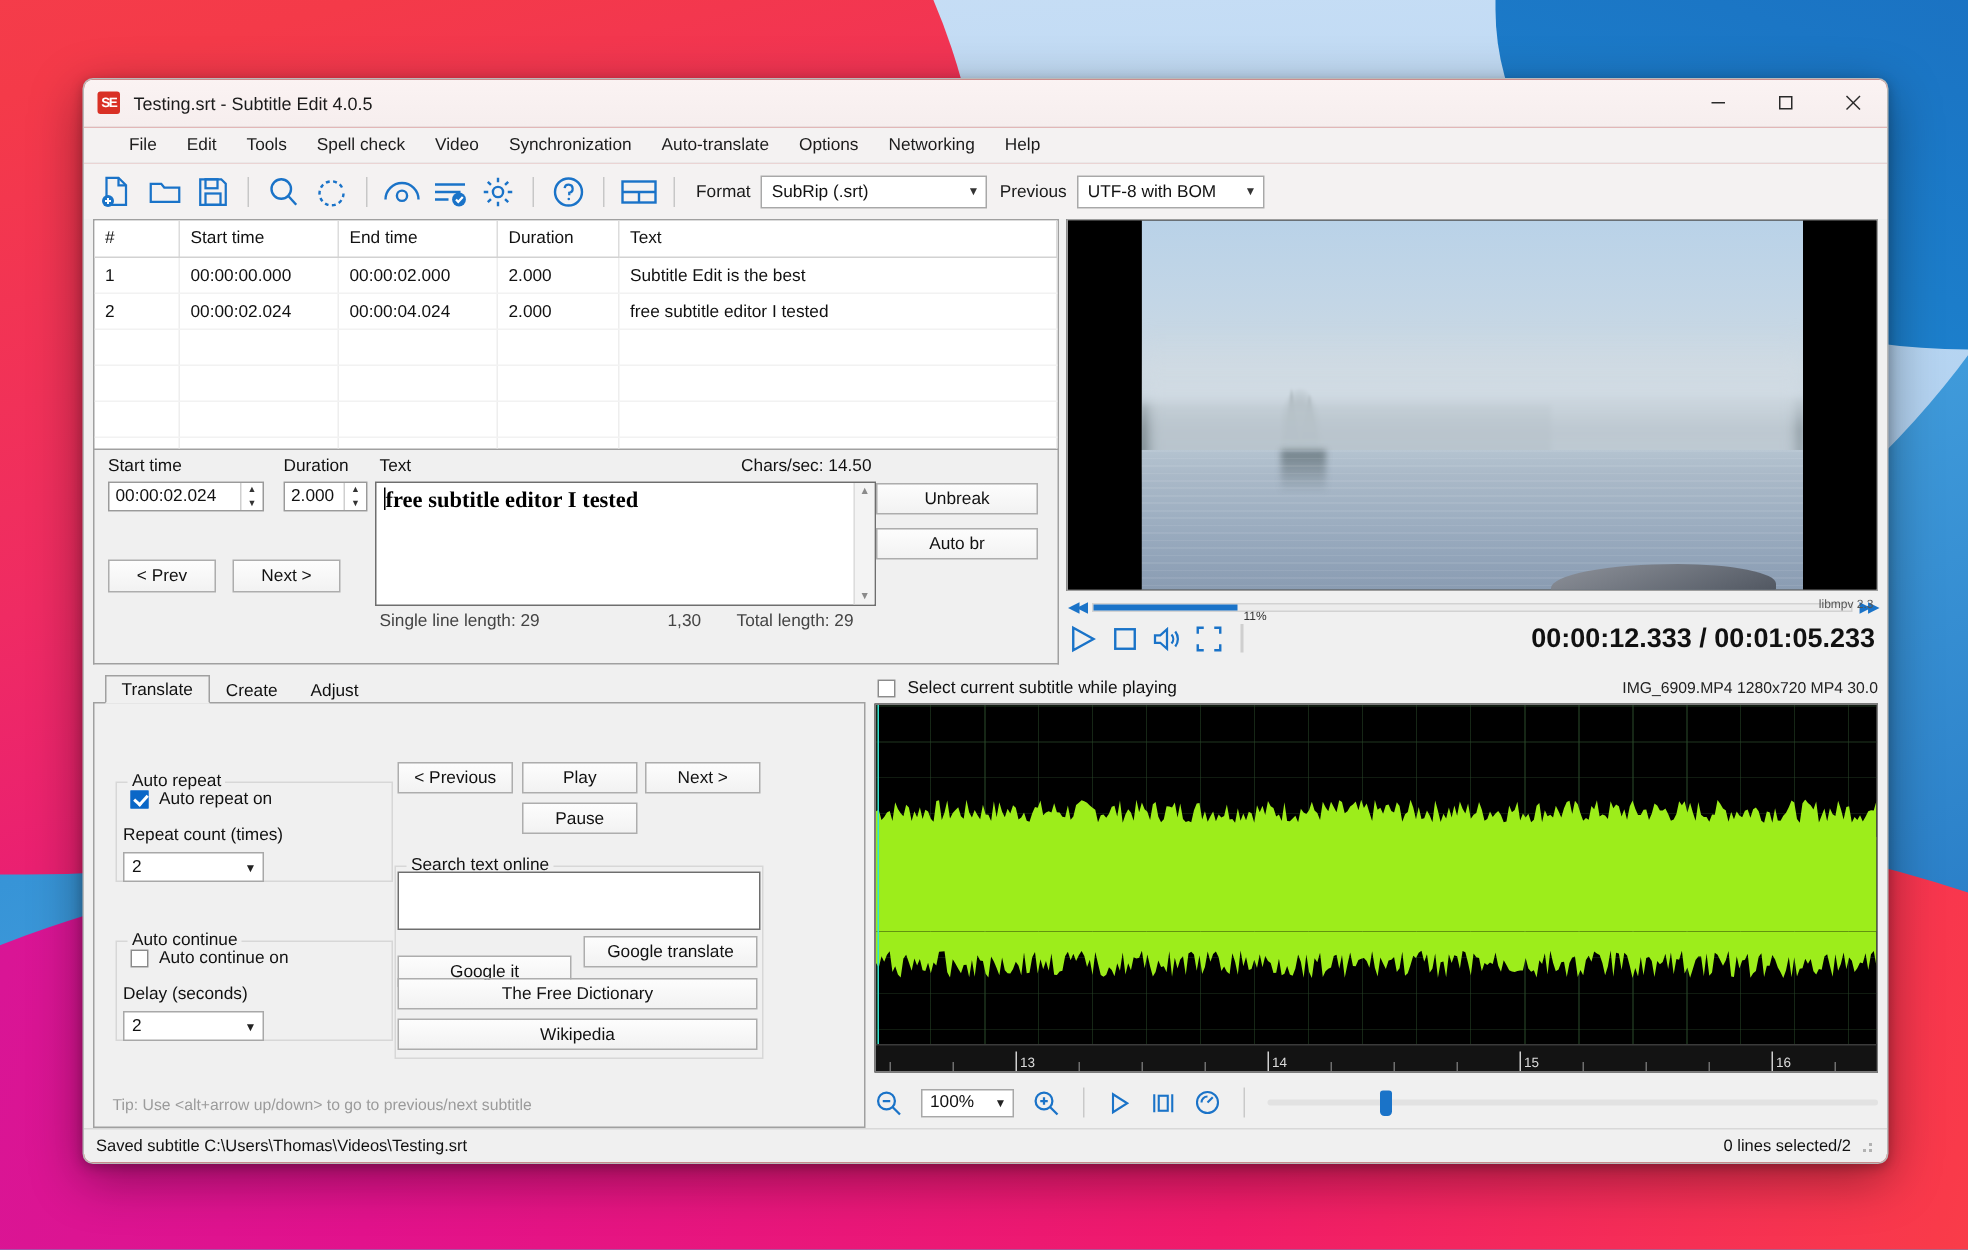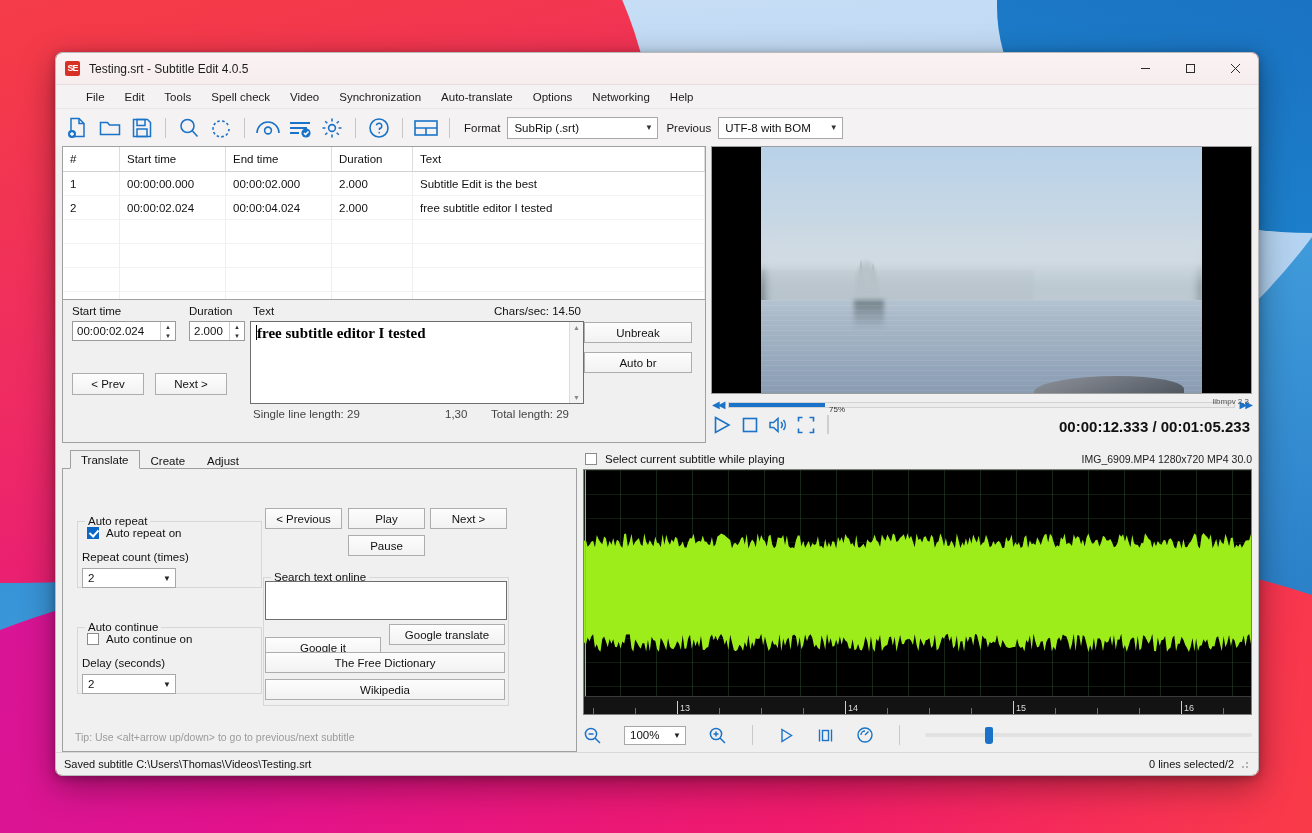--- a/index.html
+++ b/index.html
@@ -138,21 +138,21 @@
   .seekrow{display:flex;align-items:center;gap:5px;padding:3px 1px 0 1px;}
   .seek-track{flex:1;height:6px;background:#ececec;border:1px solid #d2d2d2;position:relative;box-sizing:border-box;}
   .seek-fill{position:absolute;left:0;top:0;bottom:0;background:#1a73c8;}
   .chev{color:#1a73c8;font-size:10px;letter-spacing:-2px;}
   .btnrow{display:flex;align-items:center;gap:7px;padding-top:4px;position:relative;}
   .vbtn{color:#1a73c8;display:flex;align-items:center;}
   .volwrap{position:relative;margin-left:4px;width:72px;}
   .vol-pct{position:absolute;top:-11px;left:2px;font-size:8px;color:#333;}
   .vol-track{height:7px;background:#ececec;border:1px solid #cfcfcf;position:relative;box-sizing:border-box;}
   .vol-fill{position:absolute;left:0;top:0;bottom:0;background:#1a73c8;}
-  .timecode{position:absolute;right:2px;bottom:1px;font-size:15px;font-weight:bold;color:#111;}
+  .timecode{position:absolute;right:2px;bottom:1px;font-size:18px;font-weight:bold;color:#111;}
   .mpv{position:absolute;right:3px;top:-13px;font-size:8px;color:#555;}
 
   
   .bottom-region{display:flex;gap:6px;flex:1;padding-top:6px;}
   .tabs-host{width:515px;display:flex;flex-direction:column;}
   .tabstrip{display:flex;height:20px;align-items:flex-end;padding-left:8px;}
   .tab{font-size:11.5px;padding:3px 10px 2px 10px;border:1px solid transparent;
     border-bottom:none;color:#111;background:transparent;}
   .tab.active{background:#f0f0f0;border-color:#a0a0a0;border-bottom:1px solid #f0f0f0;
     position:relative;z-index:2;}
@@ -181,21 +181,21 @@
       repeating-linear-gradient(90deg,rgba(40,70,40,.55) 0 1px,rgba(0,0,0,0) 1px 36px),
       repeating-linear-gradient(180deg,rgba(35,60,35,.45) 0 1px,rgba(0,0,0,0) 1px 24px);}
   .wband{position:absolute;left:0;right:0;top:36%;height:26%;background:#9ded1b;}
   .wnoise{position:absolute;left:0;right:0;background-repeat:repeat-x;}
   .wave-ruler{position:absolute;left:0;right:0;bottom:0;height:17px;
     background:#131313;border-top:1px solid #3a3a3a;}
   .tick{position:absolute;bottom:0;width:1px;height:13px;background:#cfcfcf;}
   .tick.minor{height:6px;background:#6e6e6e;}
   .tick-lbl{position:absolute;bottom:1px;font-size:9px;color:#dcdcdc;padding-left:3px;}
   .playhead{position:absolute;top:0;bottom:0;width:1px;background:#33e0d0;}
-  .wave-toolbar{height:34px;display:flex;align-items:center;gap:22px;padding-top:3px;}
+  .wave-toolbar{height:34px;display:flex;align-items:center;gap:12px;padding-top:3px;}
   .zbtn{color:#1a73c8;display:flex;align-items:center;}
   .zoom-dd{width:62px;height:19px;}
   .vsep{width:1px;height:20px;background:#c9c9c9;margin:0 3px;}
   .wslider{flex:1;height:18px;position:relative;display:flex;align-items:center;}
   .wslider .track{height:4px;background:#e2e2e2;border-radius:2px;width:100%;}
   .wslider .thumb{position:absolute;left:18.5%;width:8px;height:17px;background:#1a73c8;
     border-radius:2px 2px 3px 3px;}
 
   .statusbar{height:22px;background:#f0f0f0;border-top:1px solid #d8d8d8;
     display:flex;align-items:center;padding:0 8px;font-size:11px;color:#111;flex:none;}
@@ -491,21 +491,21 @@
                     <path d="M14 7a4.5 4.5 0 0 1 0 6"></path>
                     <path d="M16.5 5a8 8 0 0 1 0 10"></path>
                 </svg>
               </span>
               <span class="vbtn">
                 <svg width="20" height="20" viewBox="0 0 20 20" fill="none" stroke="#1a73c8" stroke-width="1.6">
                   <path d="M2.5 6.5v-4h4M17.5 6.5v-4h-4M2.5 13.5v4h4M17.5 13.5v4h-4"></path>
                 </svg>
               </span>
               <span class="volwrap">
-                <span class="vol-pct">75%</span>
+                <span class="vol-pct">11%</span>
                 <span class="vol-track">
                   <span class="vol-fill" id="vol-fill" style="width: 75%;"></span>
                 </span>
               </span>
               <span class="mpv">libmpv 2.3</span>
               <span class="timecode">00:00:12.333 / 00:01:05.233</span>
             </div>
           </div>
         </div>
       </div>

